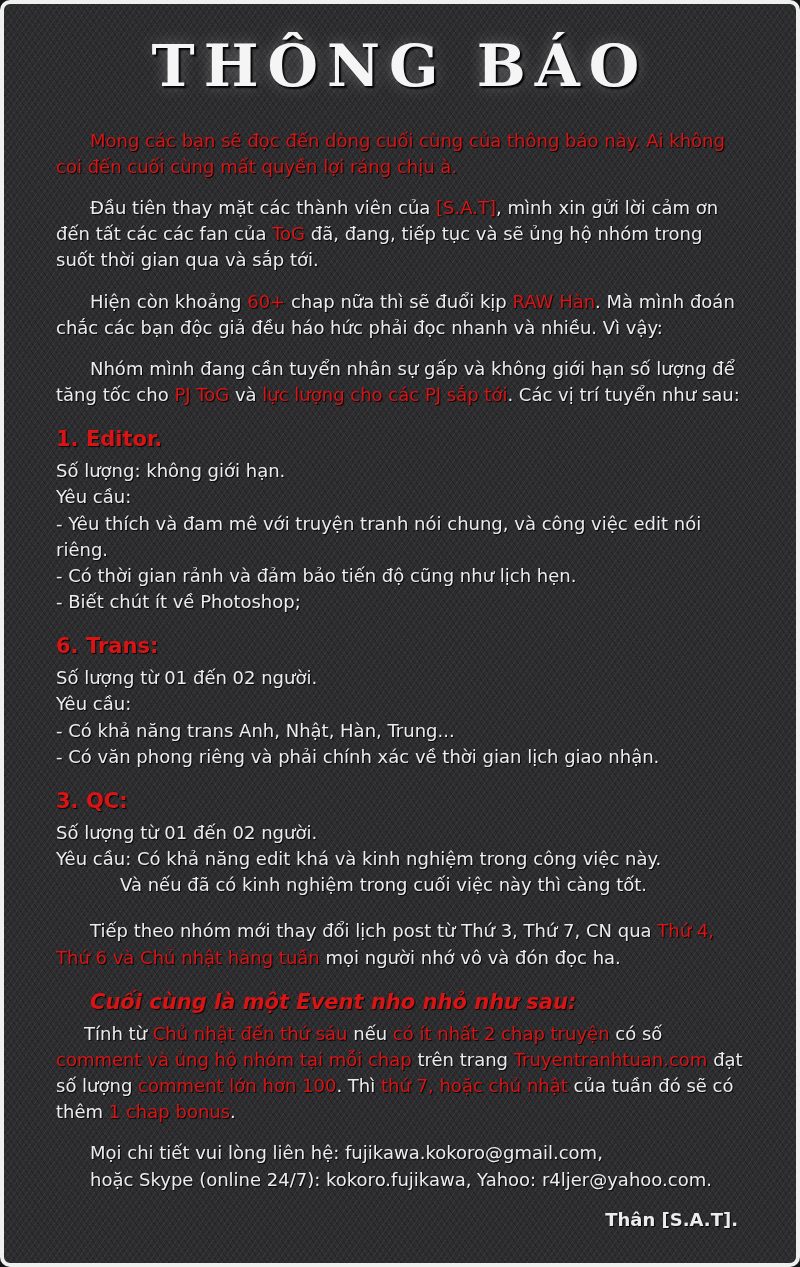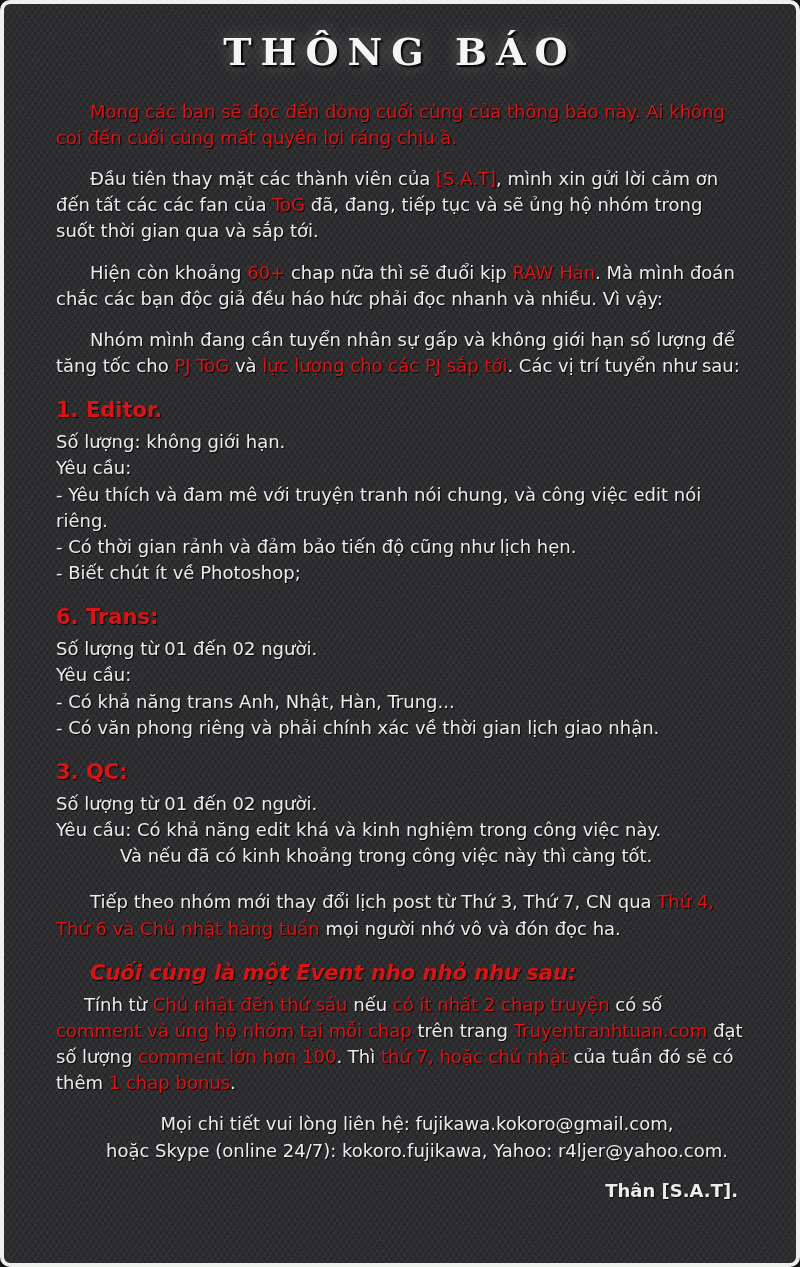--- a/index.html
+++ b/index.html
@@ -22,21 +22,21 @@
   .content {
     padding: 14px 52px 0 52px;
     font-size: 18px;
     line-height: 1.45;
   }
   .content * { text-shadow: 1px 1px 1px rgba(0,0,0,0.9); }
   .title {
     text-align: center;
     font-family: "DejaVu Serif", serif;
     font-weight: bold;
-    font-size: 38px;
+    font-size: 58px;
     letter-spacing: 9px;
     color: #f5f5f5;
     margin: 6px 0 20px 0;
     text-shadow: 2px 2px 2px #000, 0 0 16px rgba(255,255,255,0.28);
   }
   .para { margin: 0 0 15px 0; text-indent: 34px; }
   .red { color: #d81414; }
   .sec-heading {
     color: #d81414;
     font-weight: bold;
@@ -46,21 +46,21 @@
   .line { margin: 0; }
   .indent-more { padding-left: 64px; }
   .event-heading {
     color: #d81414;
     font-weight: bold;
     font-size: 21px;
     margin: 16px 0 4px 0;
     text-indent: 34px;
     font-style: italic;
   }
-  .contact { margin-top: 12px; text-align: center; }
+  .contact { margin-top: 12px; }
   .contact .line { padding-left: 34px; }
   .signature {
     text-align: right;
     font-size: 18px;
     margin-top: 14px;
     padding-right: 6px;
     font-weight: bold;
   }
 </style>
 </head>
@@ -93,21 +93,21 @@
       <div class="line">Số lượng từ 01 đến 02 người.</div>
       <div class="line">Yêu cầu:</div>
       <div class="line">- Có khả năng trans Anh, Nhật, Hàn, Trung...</div>
       <div class="line">- Có văn phong riêng và phải chính xác về thời gian lịch giao nhận.</div>
     </div>
 
     <div>
       <div class="sec-heading">3. QC:</div>
       <div class="line">Số lượng từ 01 đến 02 người.</div>
       <div class="line">Yêu cầu: Có khả năng edit khá và kinh nghiệm trong công việc này.</div>
-      <div class="line indent-more">Và nếu đã có kinh khoảng trong công việc này thì càng tốt.</div>
+      <div class="line indent-more">Và nếu đã có kinh nghiệm trong cuối việc này thì càng tốt.</div>
     </div>
 
     <div class="para" style="margin-top:20px;"><span>Tiếp theo nhóm mới thay đổi lịch post từ Thứ 3, Thứ 7, CN qua </span><span class="red">Thứ 4, Thứ 6 và Chủ nhật hàng tuần</span><span> mọi người nhớ vô và đón đọc ha.</span></div>
 
     <div class="event-heading">Cuối cùng là một Event nho nhỏ như sau:</div>
 
     <div class="para" style="text-indent:28px;"><span>Tính từ </span><span class="red">Chủ nhật đến thứ sáu</span><span> nếu </span><span class="red">có ít nhất 2 chap truyện</span><span> có số </span><span class="red">comment và ủng hộ nhóm tại mỗi chap</span><span> trên trang </span><span class="red">Truyentranhtuan.com</span><span> đạt số lượng </span><span class="red">comment lớn hơn 100</span><span>. Thì </span><span class="red">thứ 7, hoặc chủ nhật</span><span> của tuần đó sẽ có thêm </span><span class="red">1 chap bonus</span><span>.</span></div>
 
     <div class="contact">
       <div class="line">Mọi chi tiết vui lòng liên hệ: fujikawa.kokoro@gmail.com,</div>

